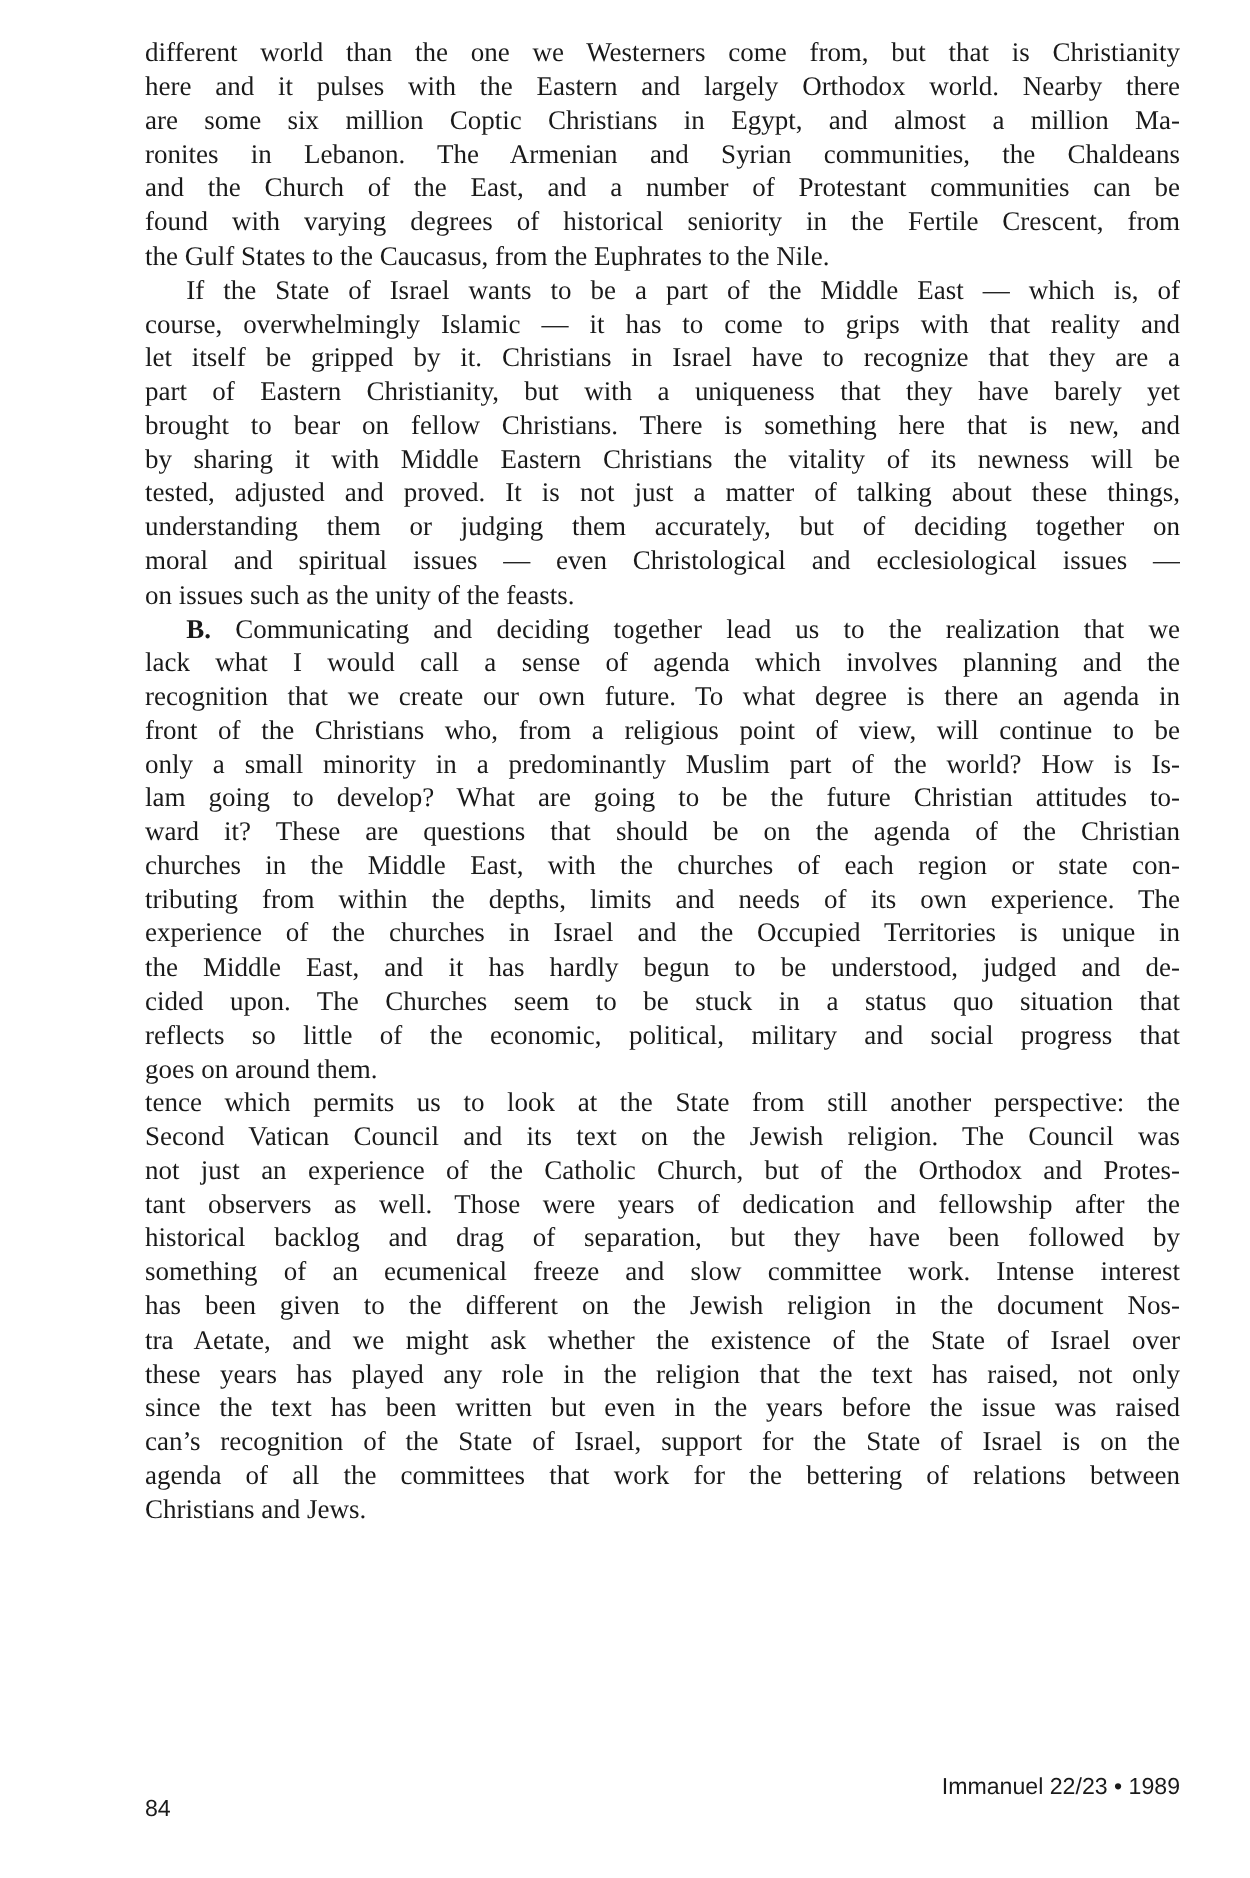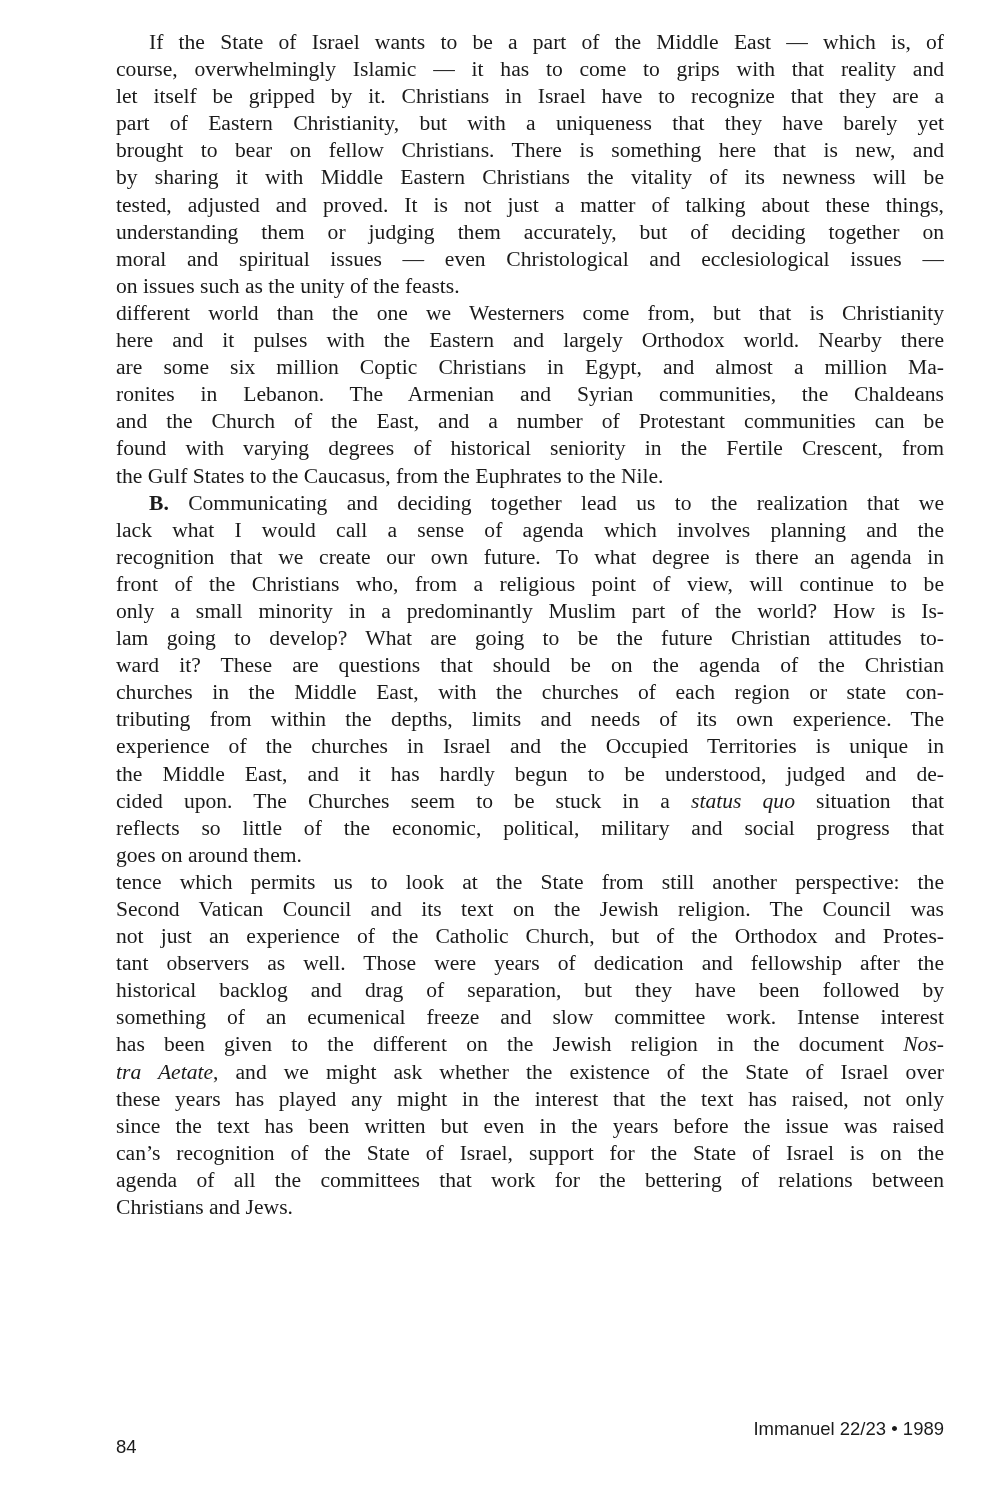--- a/index.html
+++ b/index.html
@@ -10,55 +10,55 @@
     font-size: 21.6px; line-height: 27.1px; color: #1a1a1a;
   }
   .page .line {
     display: block; height: 27.1px; white-space: nowrap;
     text-align: justify; text-align-last: justify;
     overflow: hidden;
   }
   .page .line.last { text-align-last: left; }
   .page .line.indent { padding-left: 33px; }
   .bold { font-weight: bold; }
-  .ital { font-style: italic; }
+  .ital { }
   .footer {
     position: absolute; top: 1418px; left: 116px; width: 828px;
     font-family: "Liberation Sans", "DejaVu Sans", sans-serif;
     font-size: 18.5px; color: #1a1a1a;
   }
   .footer .left { position: absolute; left: 0; top: 0; margin-top: 18px; }
   .footer .right { position: absolute; right: 0; top: 0; margin-left: 46px; }
 </style>
 </head>
 <body>
 
 <div class="page">
 
   <div>
+    <span class="line">different world than the one we Westerners come from, but that is Christianity</span>
+    <span class="line">here and it pulses with the Eastern and largely Orthodox world. Nearby there</span>
+    <span class="line">are some six million Coptic Christians in Egypt, and almost a million Ma-</span>
+    <span class="line">ronites in Lebanon. The Armenian and Syrian communities, the Chaldeans</span>
+    <span class="line">and the Church of the East, and a number of Protestant communities can be</span>
+    <span class="line">found with varying degrees of historical seniority in the Fertile Crescent, from</span>
+    <span class="line last">the Gulf States to the Caucasus, from the Euphrates to the Nile.</span>
+  </div>
+
+  <div>
     <span class="line indent">If the State of Israel wants to be a part of the Middle East — which is, of</span>
     <span class="line">course, overwhelmingly Islamic — it has to come to grips with that reality and</span>
     <span class="line">let itself be gripped by it. Christians in Israel have to recognize that they are a</span>
     <span class="line">part of Eastern Christianity, but with a uniqueness that they have barely yet</span>
     <span class="line">brought to bear on fellow Christians. There is something here that is new, and</span>
     <span class="line">by sharing it with Middle Eastern Christians the vitality of its newness will be</span>
     <span class="line">tested, adjusted and proved. It is not just a matter of talking about these things,</span>
     <span class="line">understanding them or judging them accurately, but of deciding together on</span>
     <span class="line">moral and spiritual issues — even Christological and ecclesiological issues —</span>
     <span class="line last">on issues such as the unity of the feasts.</span>
-  </div>
-
-  <div>
-    <span class="line">different world than the one we Westerners come from, but that is Christianity</span>
-    <span class="line">here and it pulses with the Eastern and largely Orthodox world. Nearby there</span>
-    <span class="line">are some six million Coptic Christians in Egypt, and almost a million Ma-</span>
-    <span class="line">ronites in Lebanon. The Armenian and Syrian communities, the Chaldeans</span>
-    <span class="line">and the Church of the East, and a number of Protestant communities can be</span>
-    <span class="line">found with varying degrees of historical seniority in the Fertile Crescent, from</span>
-    <span class="line last">the Gulf States to the Caucasus, from the Euphrates to the Nile.</span>
   </div>
 
   <div>
     <span class="line indent"><span class="bold">B.</span><span> Communicating and deciding together lead us to the realization that we</span></span>
     <span class="line">lack what I would call a sense of agenda which involves planning and the</span>
     <span class="line">recognition that we create our own future. To what degree is there an agenda in</span>
     <span class="line">front of the Christians who, from a religious point of view, will continue to be</span>
     <span class="line">only a small minority in a predominantly Muslim part of the world? How is Is-</span>
     <span class="line">lam going to develop? What are going to be the future Christian attitudes to-</span>
     <span class="line">ward it? These are questions that should be on the agenda of the Christian</span>
@@ -73,21 +73,21 @@
 
   <div>
     <span class="line">tence which permits us to look at the State from still another perspective: the</span>
     <span class="line">Second Vatican Council and its text on the Jewish religion. The Council was</span>
     <span class="line">not just an experience of the Catholic Church, but of the Orthodox and Protes-</span>
     <span class="line">tant observers as well. Those were years of dedication and fellowship after the</span>
     <span class="line">historical backlog and drag of separation, but they have been followed by</span>
     <span class="line">something of an ecumenical freeze and slow committee work. Intense interest</span>
     <span class="line"><span>has been given to the different on the Jewish religion in the document </span><span class="ital">Nos-</span></span>
     <span class="line"><span class="ital">tra Aetate</span><span>, and we might ask whether the existence of the State of Israel over</span></span>
-    <span class="line">these years has played any might in the interest that the text has raised, not only</span>
+    <span class="line">these years has played any role in the religion that the text has raised, not only</span>
     <span class="line">since the text has been written but even in the years before the issue was raised</span>
     <span class="line">can’s recognition of the State of Israel, support for the State of Israel is on the</span>
     <span class="line">agenda of all the committees that work for the bettering of relations between</span>
     <span class="line last">Christians and Jews.</span>
   </div>
 </div>
 
 <div class="footer">
   <span class="left">84</span>
   <span class="right">Immanuel 22/23 • 1989</span>

